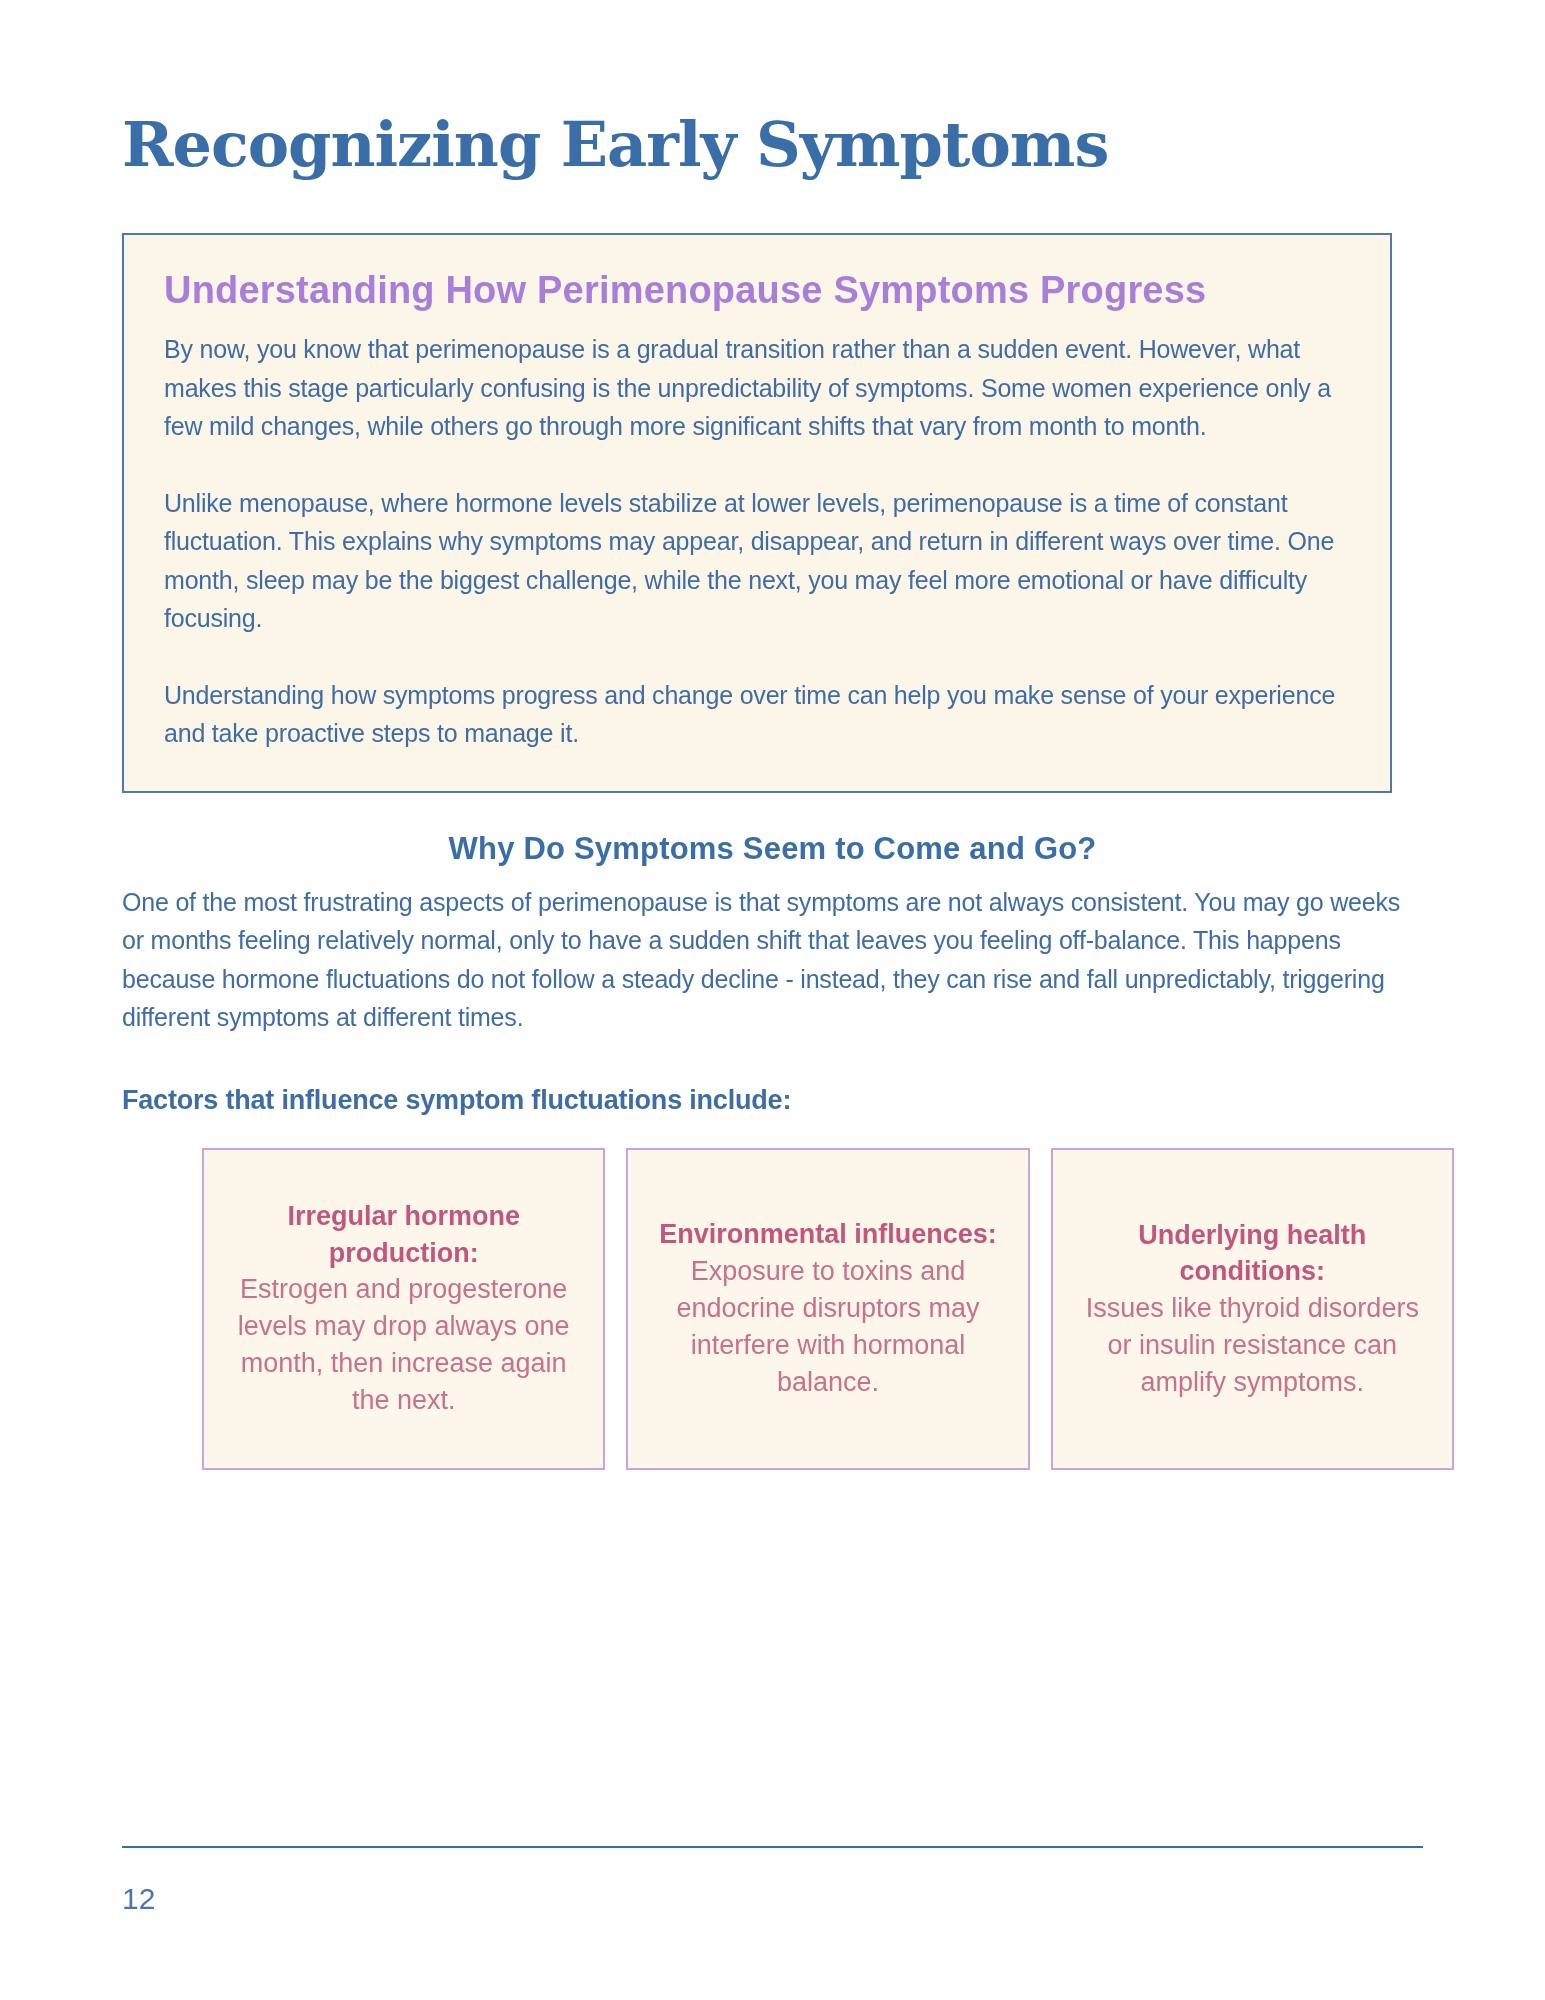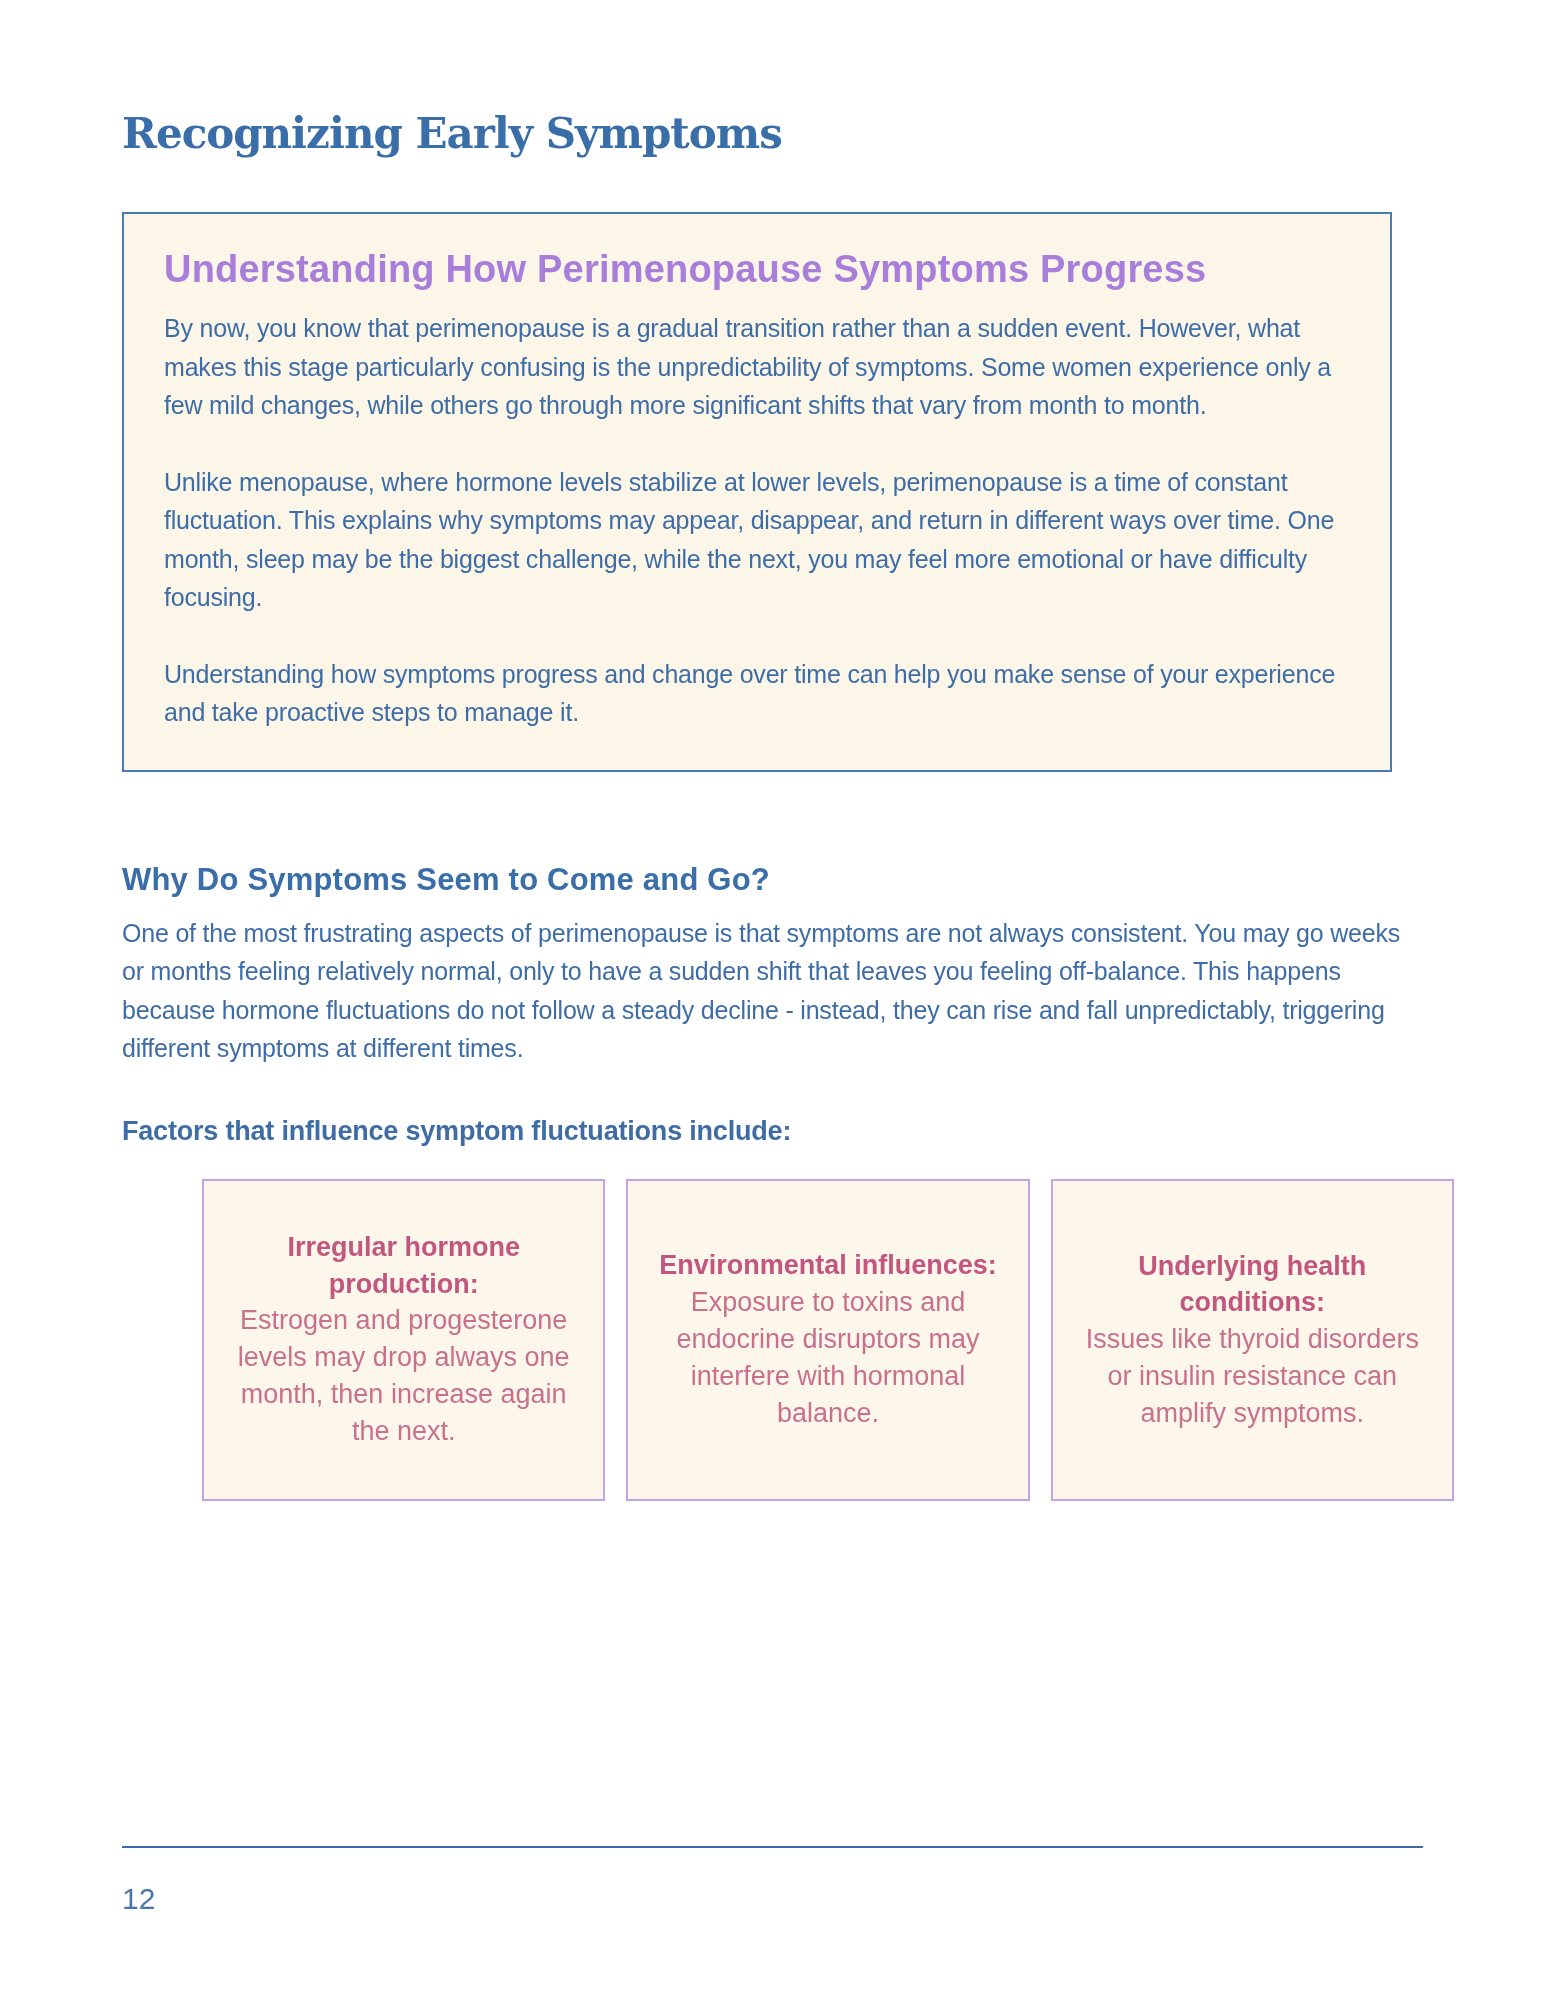--- a/index.html
+++ b/index.html
@@ -12,21 +12,21 @@
     overflow: hidden;
     box-sizing: border-box;
   }
   .content {
     padding: 0 122px;
   }
   .page-title {
     margin-top: 112px;
     font-family: "DejaVu Serif", serif;
     font-weight: bold;
-    font-size: 42px;
+    font-size: 62px;
     line-height: 1.05;
     color: #3a6ea8;
     letter-spacing: -1px;
   }
   .info-box {
     margin-top: 56px;
     width: 1270px;
     box-sizing: border-box;
     background: #fbf6e8;
     border: 2px solid #4a7ab2;
@@ -42,25 +42,26 @@
   .body-text {
     font-size: 25px;
     line-height: 1.54;
     color: #3e6ca6;
     letter-spacing: -0.2px;
     margin: 0;
   }
   .info-box .body-text { margin-bottom: 38px; max-width: 1185px; margin-top: 11px; }
   .info-box .body-text:last-child { margin-bottom: 0; }
   .section-heading {
-    margin-top: 90px;
+    margin-top: 38px;
     font-size: 31px;
     font-weight: bold;
     color: #3a6ea8;
     letter-spacing: 0.2px;
+    text-align: center;
   }
   .section-paragraph {
     margin-top: 16px;
     max-width: 1305px;
   }
   .factors-label {
     margin-top: 48px;
     font-size: 27px;
     font-weight: bold;
     color: #3e6ca6;

